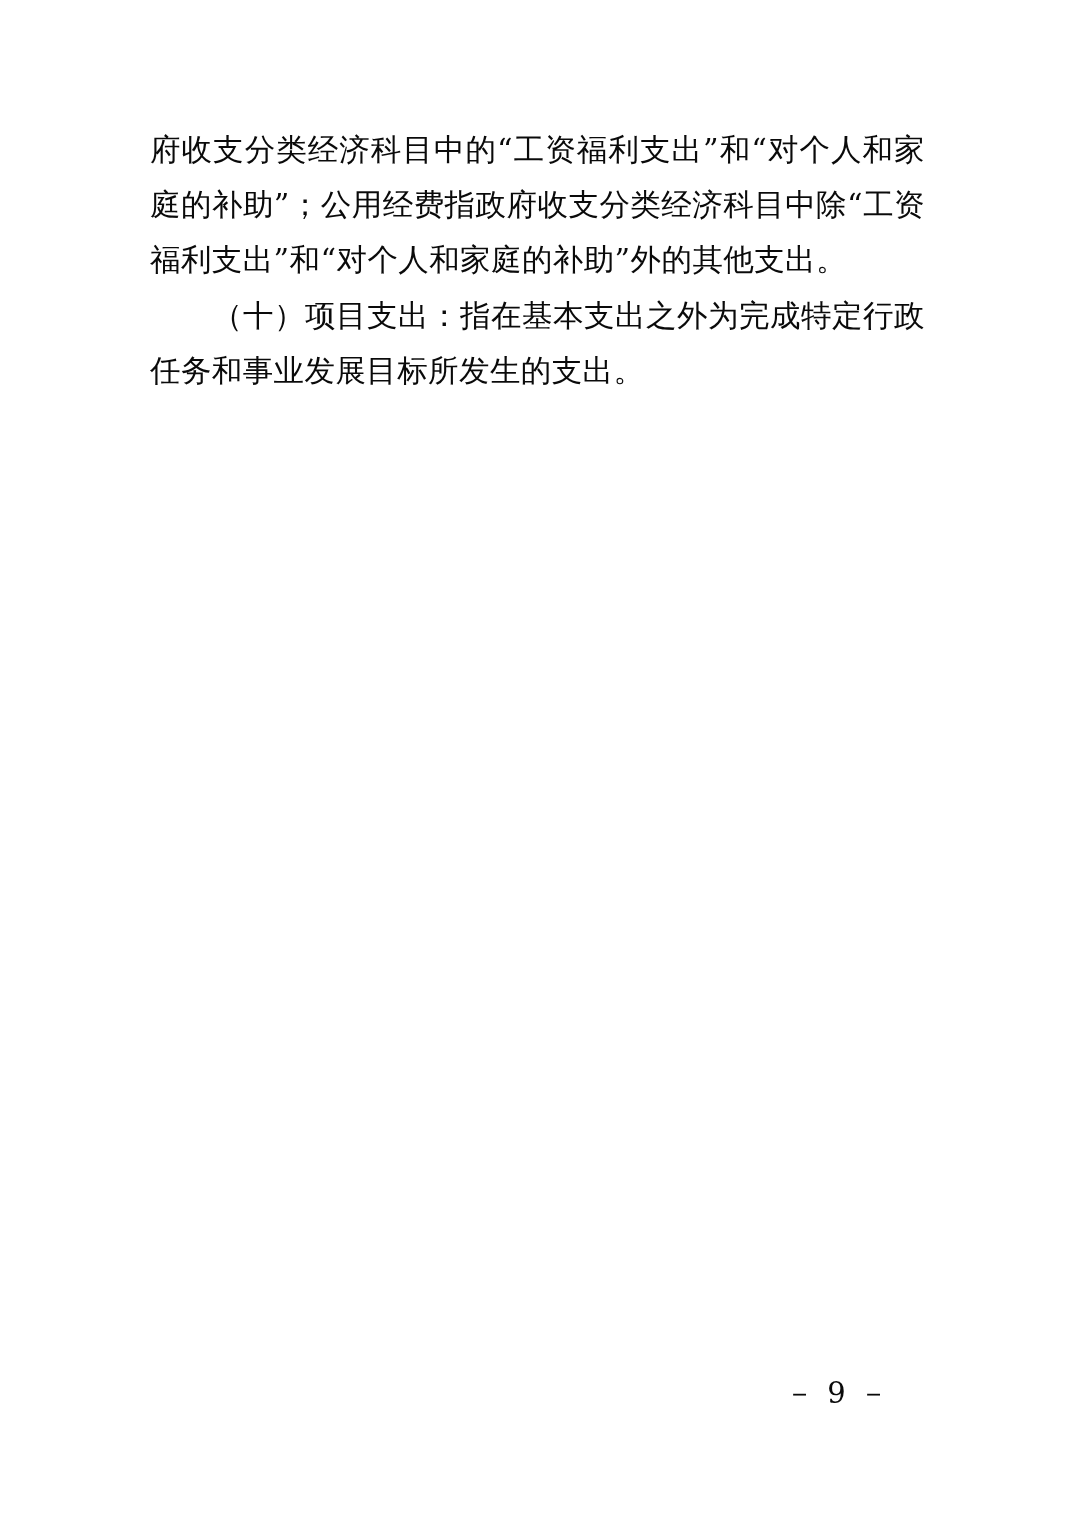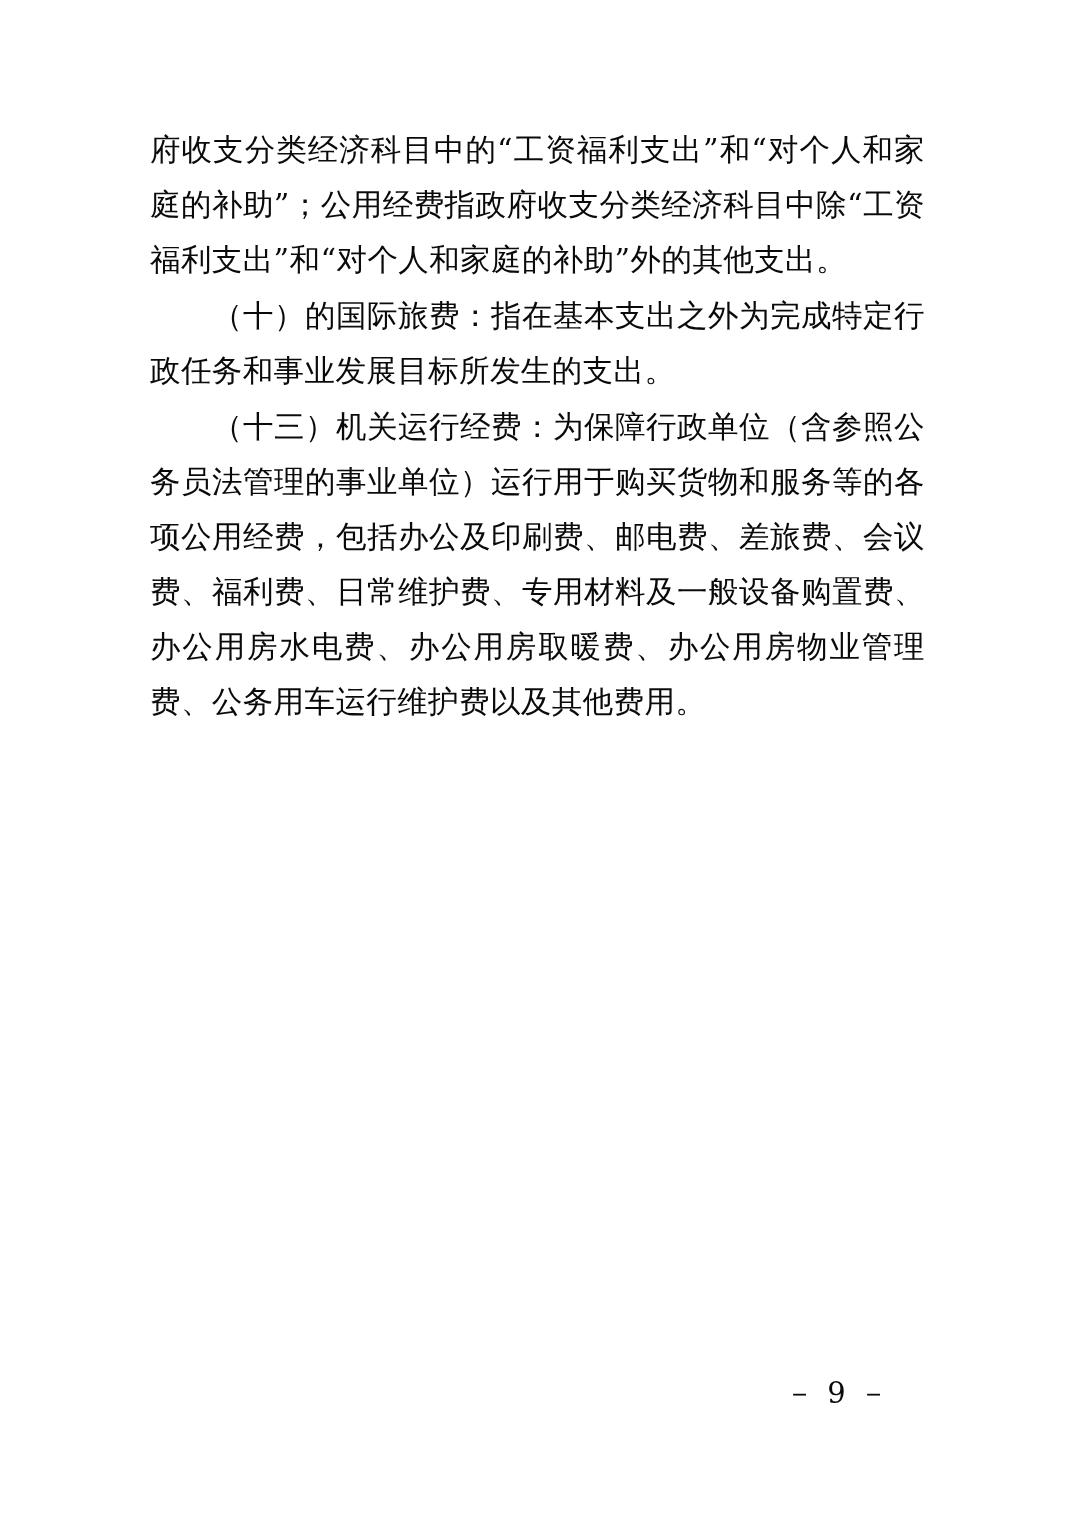--- a/index.html
+++ b/index.html
@@ -52,19 +52,18 @@
   .page-number span {
     display: inline-block;
   }
 </style>
 </head>
 <body>
 
 <div class="page">
   <div class="content">
     <p class="para">府收支分类经济科目中的“工资福利支出”和“对个人和家庭的补助”；公用经费指政府收支分类经济科目中除“工资福利支出”和“对个人和家庭的补助”外的其他支出。</p>
-    <p class="para indent">（十）的国际旅费：指在基本支出之外为完成特定行政任务和事业发展目标所发生的支出。</p>
-    <p class="para indent">（十三）机关运行经费：为保障行政单位（含参照公务员法管理的事业单位）运行用于购买货物和服务等的各项公用经费，包括办公及印刷费、邮电费、差旅费、会议费、福利费、日常维护费、专用材料及一般设备购置费、办公用房水电费、办公用房取暖费、办公用房物业管理费、公务用车运行维护费以及其他费用。</p>
+    <p class="para indent">（十）项目支出：指在基本支出之外为完成特定行政任务和事业发展目标所发生的支出。</p>
   </div>
   <div class="page-number">
     <span>－ 9 －</span>
   </div>
 </div>
 
 </body></html>

